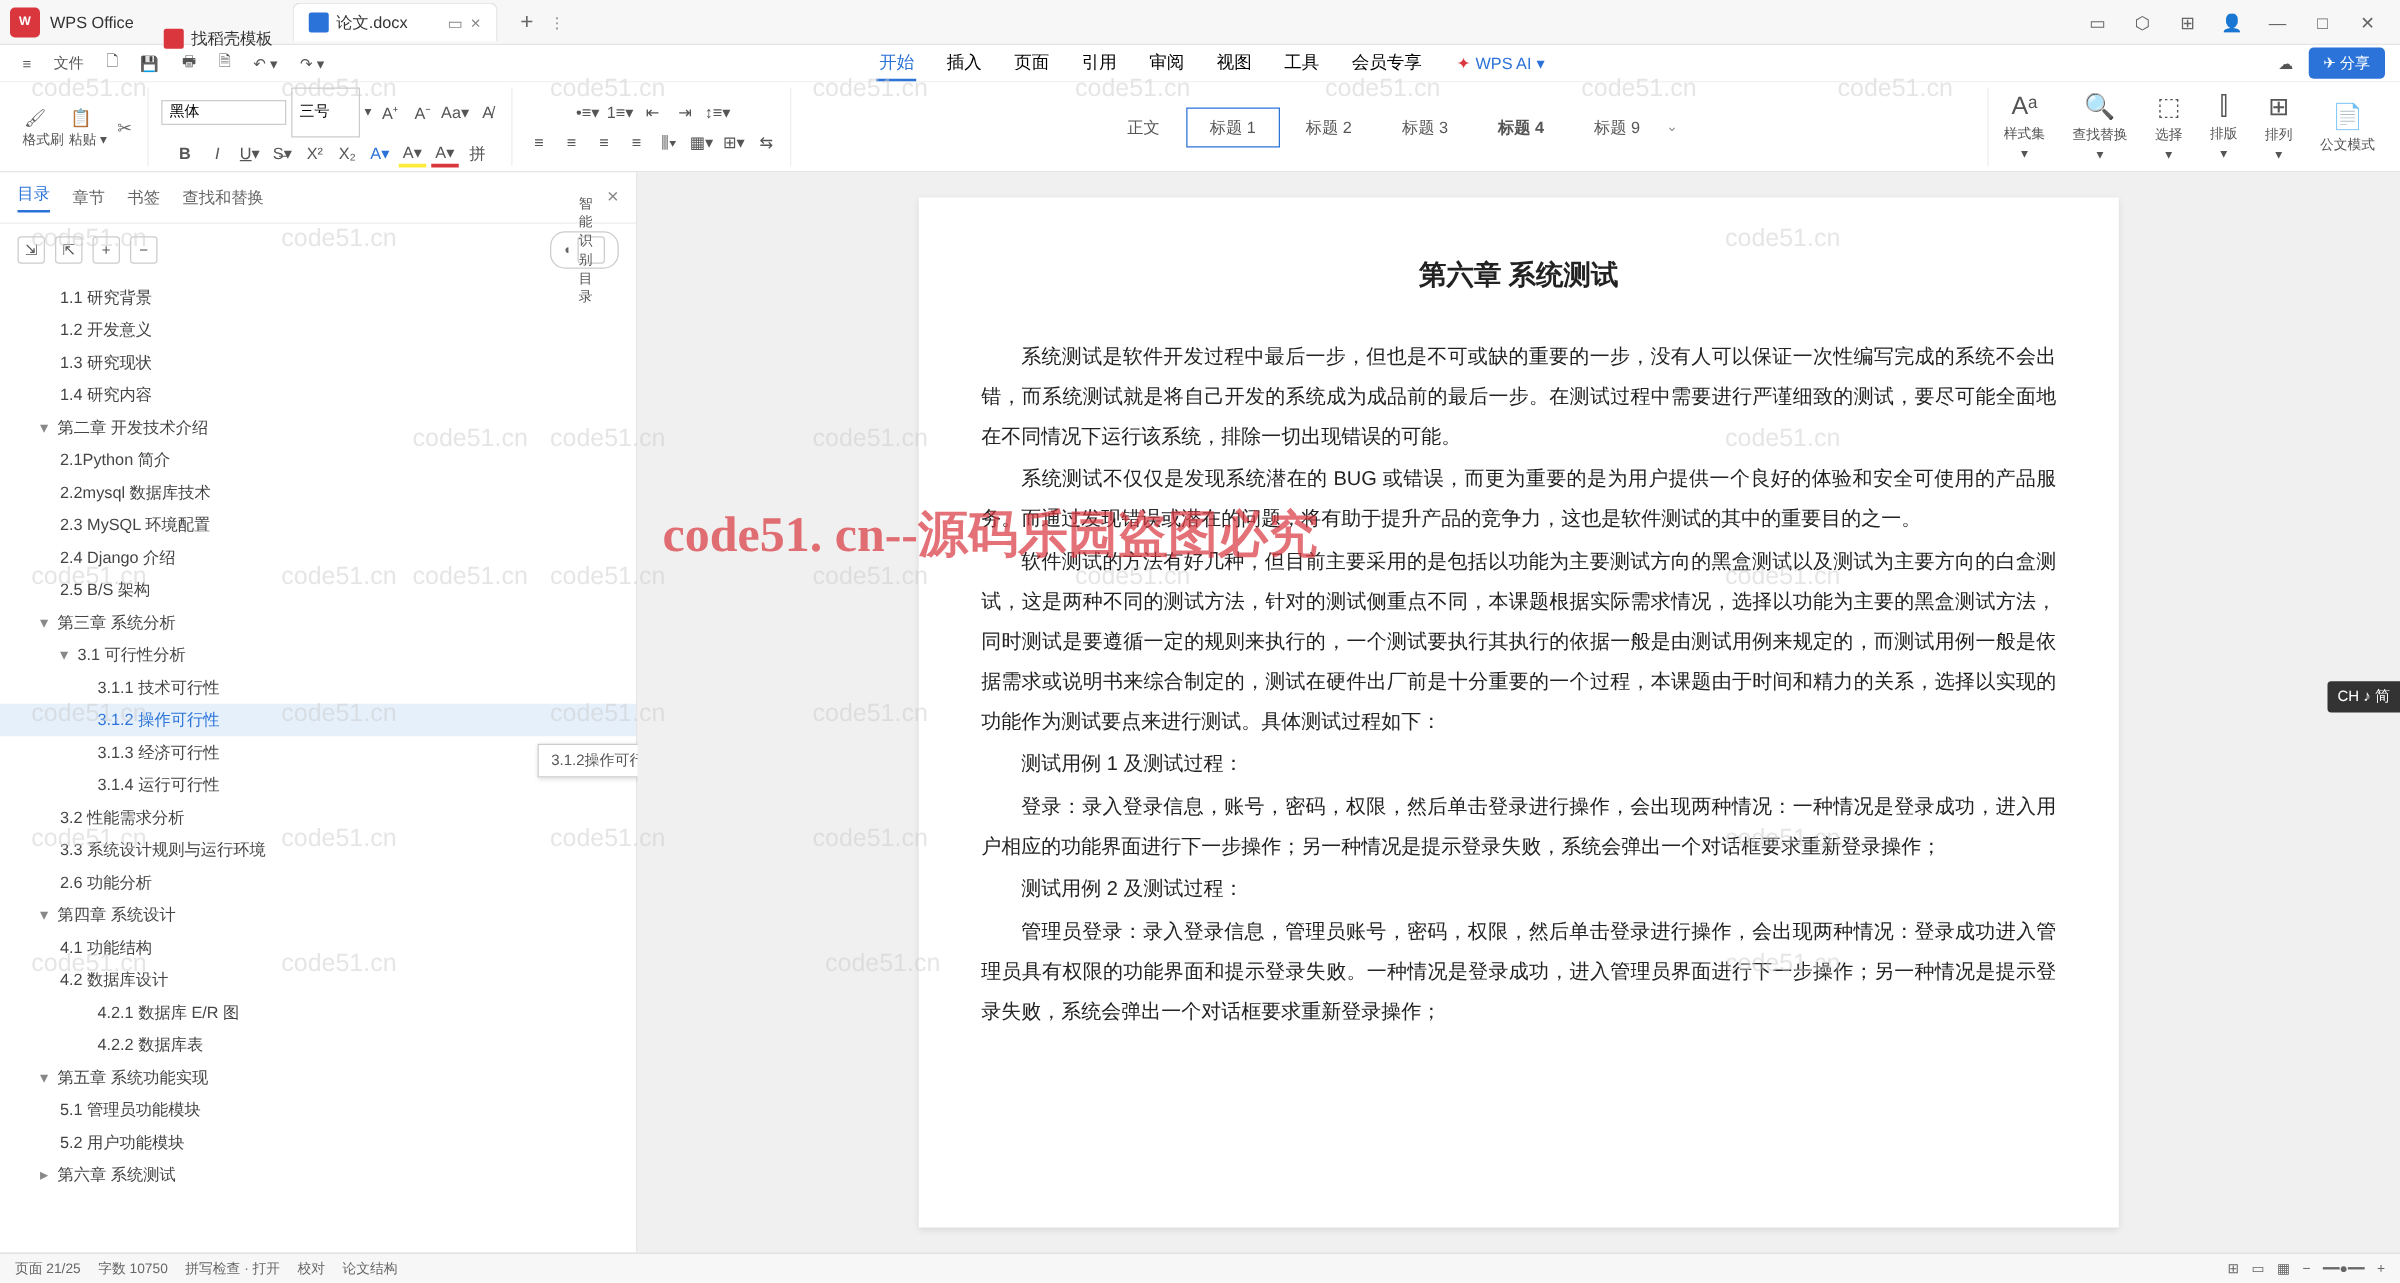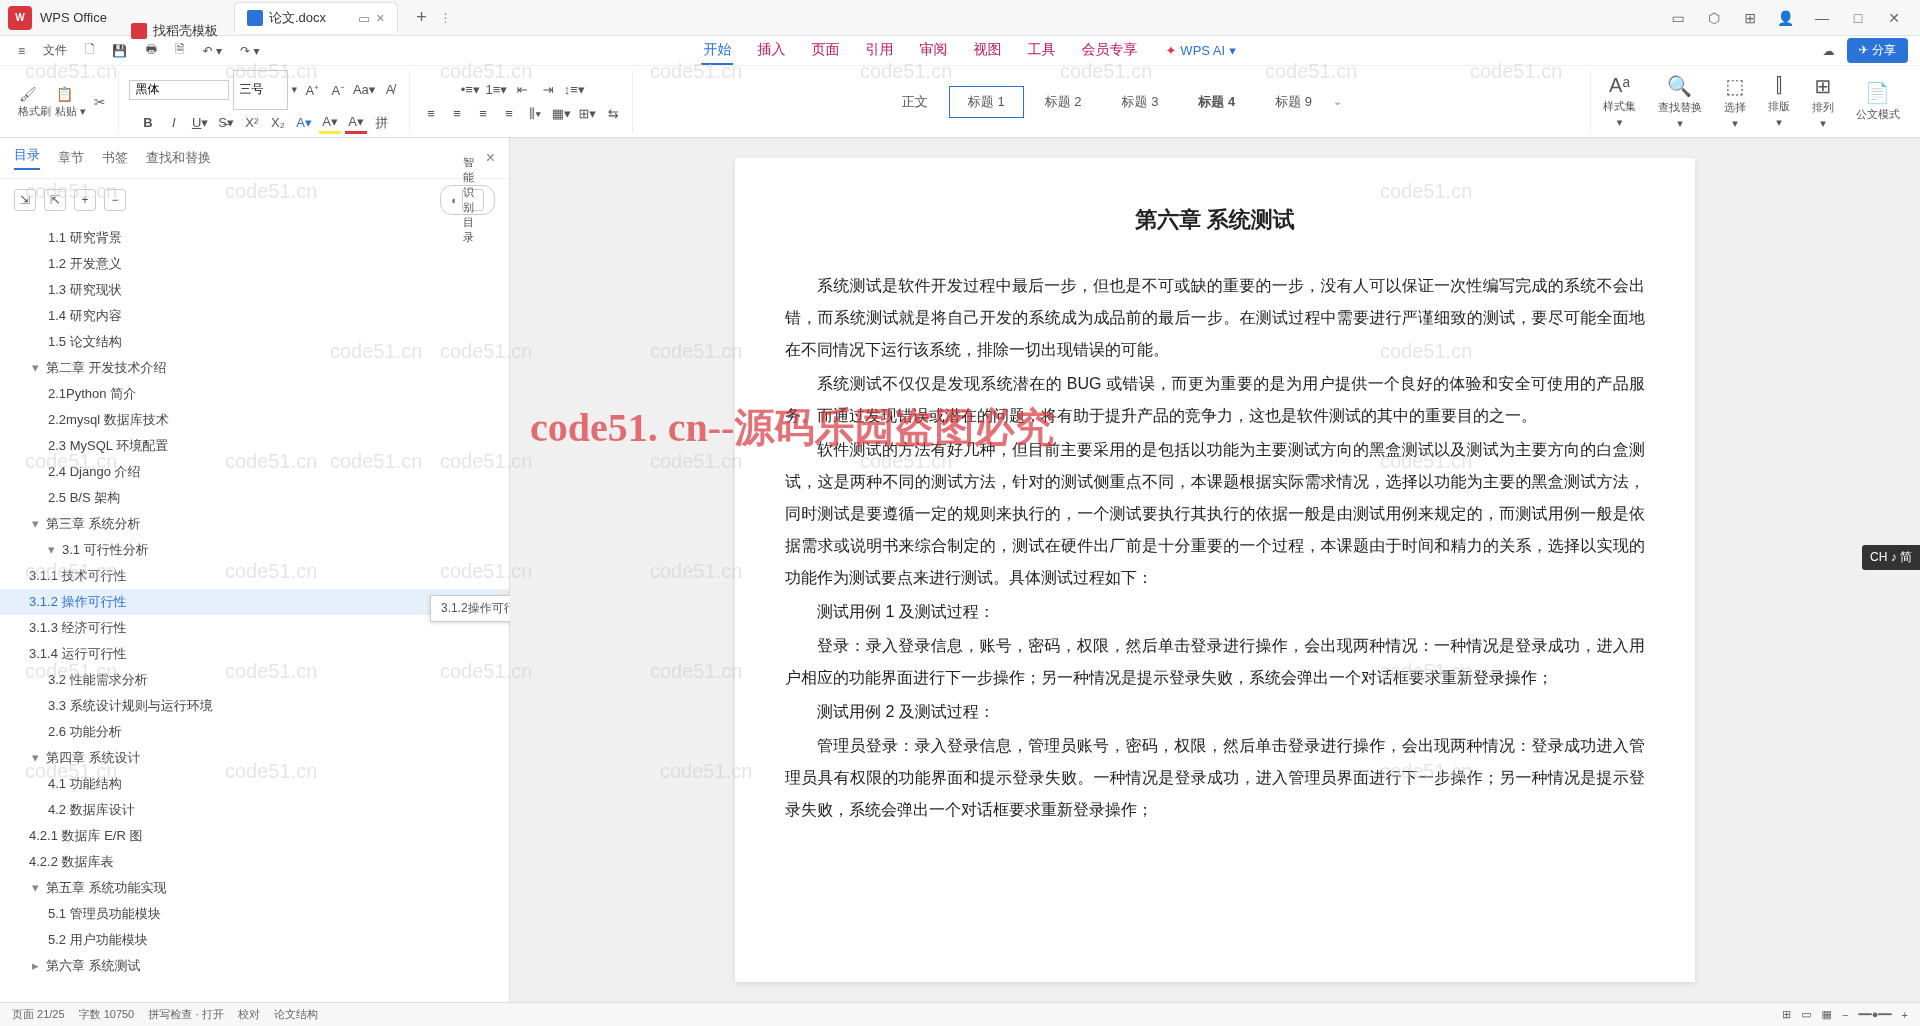--- a/index.html
+++ b/index.html
@@ -16,21 +16,21 @@
 .tab .close { color:#888; font-size:14px; }
 .add-tab { width:24px; height:24px; display:flex; align-items:center; justify-content:center; color:#666; font-size:18px; cursor:pointer; margin-left:8px; }
 .spacer { flex:1; }
 .win-btn { width:36px; height:28px; display:flex; align-items:center; justify-content:center; color:#666; font-size:14px; cursor:pointer; }
 
 
 .menu-row { height:30px; display:flex; align-items:center; padding:0 12px; gap:6px; border-bottom:1px solid #eee; }
 .menu-btn { padding:4px 6px; color:#555; cursor:pointer; }
 .menu-sep { flex:1; }
 .main-tabs { display:flex; gap:22px; margin-left:430px; font-size:14px; }
-.main-tab { padding:4px 2px; cursor:pointer; color:#be185d; }
+.main-tab { padding:4px 2px; cursor:pointer; color:#000000; }
 .main-tab.active { color:#2b73d9; border-bottom:2px solid #2b73d9; font-weight:500; }
 .wps-ai { display:flex; align-items:center; gap:4px; color:#2b73d9; margin-left:20px; font-size:13px; }
 .share-btn { background:#2b73d9; color:#fff; padding:4px 12px; border-radius:4px; font-size:12px; cursor:pointer; margin-left:auto; }
 
 
 .ribbon { height:72px; display:flex; align-items:center; padding:4px 10px; border-bottom:1px solid #ddd; gap:2px; background:#fff; }
 .rb-group { display:flex; flex-direction:column; align-items:center; gap:2px; padding:0 8px; border-right:1px solid #eee; height:100%; justify-content:center; font-size:11px; color:#555; }
 .rb-row { display:flex; align-items:center; gap:4px; }
 .rb-ico { width:20px; height:20px; display:flex; align-items:center; justify-content:center; color:#666; font-size:14px; cursor:pointer; }
 .font-sel { border:1px solid #ccc; padding:2px 6px; width:100px; font-size:12px; background:#fff; }
@@ -49,21 +49,21 @@
 .nav-tab.active { color:#2b73d9; border-bottom:2px solid #2b73d9; padding-bottom:4px; }
 .nav-close { margin-left:auto; color:#888; cursor:pointer; font-size:16px; }
 .nav-ctrl { display:flex; gap:8px; padding:6px 14px; align-items:center; }
 .nav-ctrl span { border:1px solid #ccc; width:22px; height:22px; display:flex; align-items:center; justify-content:center; cursor:pointer; color:#555; border-radius:3px; }
 .smart-btn { margin-left:auto; border:1px solid #ccc; border-radius:12px; padding:3px 10px; font-size:11px; color:#666; cursor:pointer; display:flex; align-items:center; gap:4px; }
 .toc { flex:1; overflow-y:auto; padding:4px 0; }
 .toc-item { padding:4px 14px; cursor:pointer; color:#444; font-size:13px; white-space:nowrap; }
 .toc-item.sel { background:#e6f0fb; color:#2b73d9; }
 .toc-item.l1 { padding-left:32px; font-weight:500; }
 .toc-item.l2 { padding-left:48px; }
-.toc-item.l3 { padding-left:29px; }
+.toc-item.l3 { padding-left:78px; }
 .toc-item .exp { display:inline-block; width:14px; color:#888; }
 
 .doc-area { flex:1; background:#f0f0f0; overflow:auto; display:flex; justify-content:center; padding:20px 0; position:relative; }
 .page { width:960px; background:#fff; padding:40px 50px; box-shadow:0 2px 6px rgba(0,0,0,.1); font-size:16px; line-height:2; color:#222; font-family:"SimSun",serif; position:relative; }
 .page h1 { text-align:center; font-size:22px; font-weight:bold; margin-bottom:28px; font-family:"SimSun",serif; }
 .page p { text-indent:2em; text-align:justify; margin-bottom:2px; }
 
 .tooltip { position:absolute; left:430px; top:595px; background:#fff; border:1px solid #ccc; padding:4px 10px; font-size:12px; color:#555; box-shadow:0 1px 4px rgba(0,0,0,.15); }
 
 .watermark { position:absolute; color:#ccc; font-size:20px; pointer-events:none; opacity:.5; font-family:Arial; }
@@ -217,21 +217,20 @@
       <span>⇱</span>
       <span>+</span>
       <span>−</span>
       <div class="smart-btn">◐ <span>智能识别目录</span></div>
     </div>
     <div class="toc" id="toc">
         <div class="toc-item l2">1.1 研究背景</div>
         <div class="toc-item l2">1.2 开发意义</div>
         <div class="toc-item l2">1.3 研究现状</div>
         <div class="toc-item l2">1.4 研究内容</div>
-        <div class="toc-item l2">1.5 论文结构</div>
         <div class="toc-item l1"><span class="exp">▾</span>第二章 开发技术介绍</div>
         <div class="toc-item l2">2.1Python 简介</div>
         <div class="toc-item l2">2.2mysql 数据库技术</div>
         <div class="toc-item l2">2.3 MySQL 环境配置</div>
         <div class="toc-item l2">2.4 Django 介绍</div>
         <div class="toc-item l2">2.5 B/S 架构</div>
         <div class="toc-item l1"><span class="exp">▾</span>第三章 系统分析</div>
         <div class="toc-item l2"><span class="exp">▾</span>3.1 可行性分析</div>
         <div class="toc-item l3">3.1.1 技术可行性</div>
         <div class="toc-item l3 sel">3.1.2 操作可行性</div>

